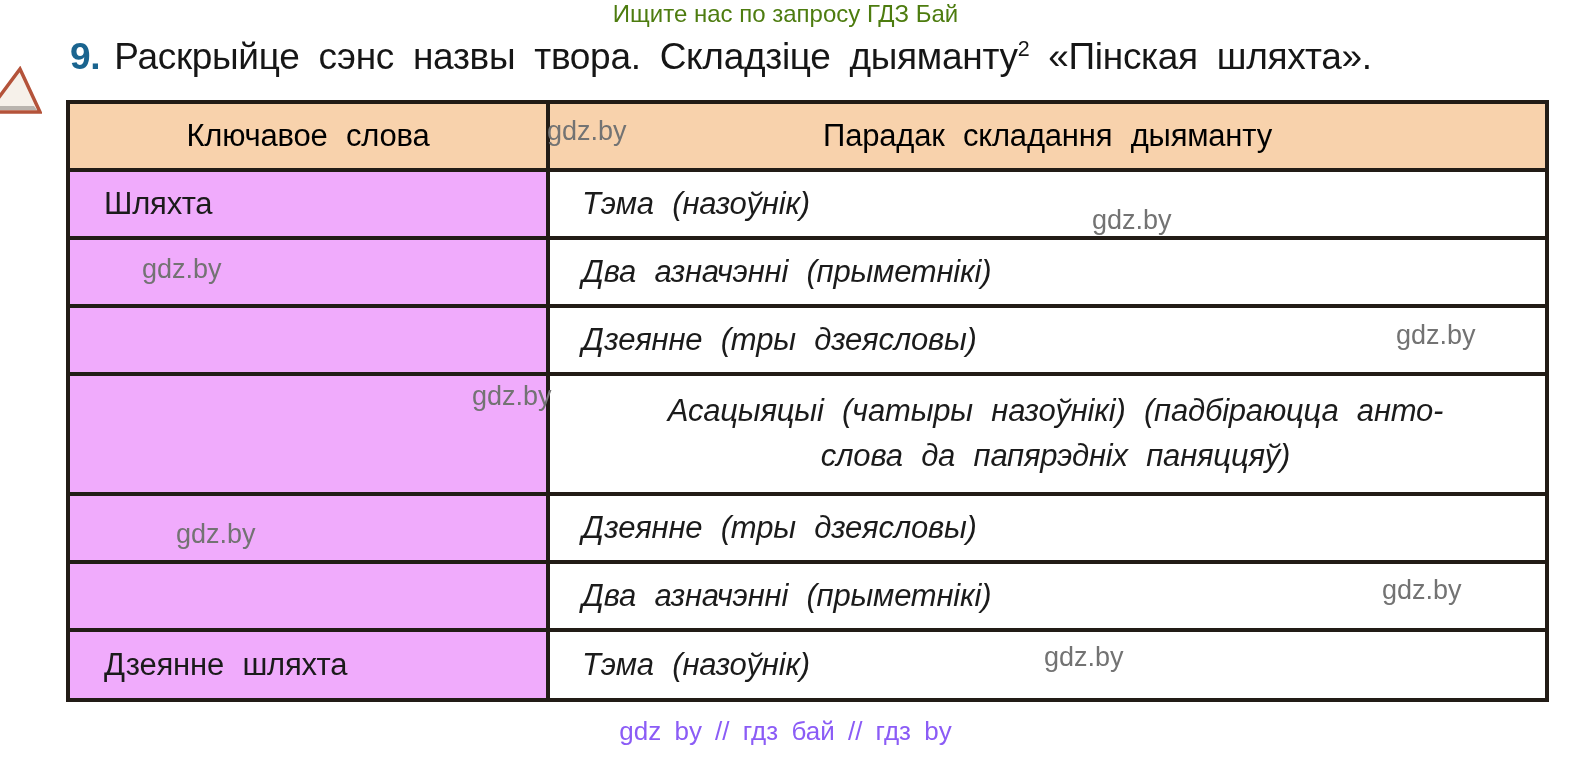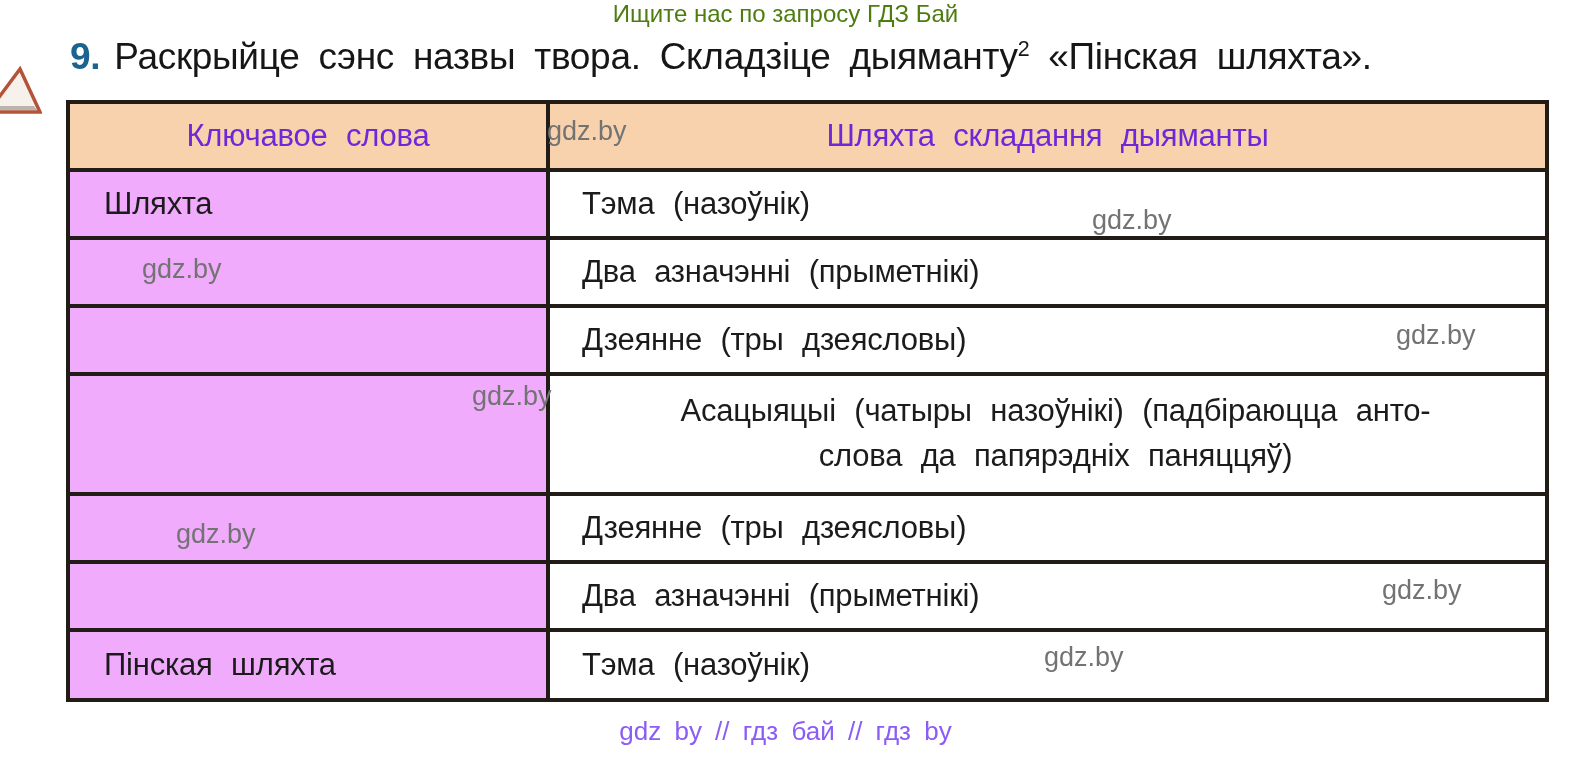--- a/index.html
+++ b/index.html
@@ -75,30 +75,31 @@
   table.dia th, table.dia td {
     border: 4px solid #221c16;
     vertical-align: middle;
     overflow: hidden;
   }
   table.dia th {
     background: #f8d2ac;
     font-weight: 400;
     height: 62px;
     text-align: center;
-    color: #6d28d9;
+    color: #000000;
   }
   td.key {
     background: #f0abfc;
     padding-left: 34px;
   }
   td.val {
     background: #ffffff;
     padding-left: 32px;
     padding-right: 16px;
+    font-style: italic;
   }
   tr.r-normal { height: 68px; }
   tr.r-tall   { height: 120px; text-align: center; }
   tr.r-last   { height: 70px; }
   tr.r-tall td.val { line-height: 1.45; }
   .line2 { display: block; }
 
   
   .wm {
     position: absolute;
@@ -139,21 +140,21 @@
   </div>
 
   <table class="dia">
     <colgroup>
         <col class="c1">
         <col class="c2">
       </colgroup>
     <tbody>
       <tr>
         <th>Ключавое слова</th>
-        <th>Шляхта складання дыяманты</th>
+        <th>Парадак складання дыяманту</th>
       </tr>
       <tr class="r-normal">
         <td class="key">Шляхта</td>
         <td class="val"><span>Тэма (назоўнік)</span></td>
       </tr>
       <tr class="r-normal">
         <td class="key"></td>
         <td class="val"><span>Два азначэнні (прыметнікі)</span></td>
       </tr>
       <tr class="r-normal">
@@ -166,21 +167,21 @@
       </tr>
       <tr class="r-normal">
         <td class="key"></td>
         <td class="val"><span>Дзеянне (тры дзеясловы)</span></td>
       </tr>
       <tr class="r-normal">
         <td class="key"></td>
         <td class="val"><span>Два азначэнні (прыметнікі)</span></td>
       </tr>
       <tr class="r-last">
-        <td class="key">Пінская шляхта</td>
+        <td class="key">Дзеянне шляхта</td>
         <td class="val"><span>Тэма (назоўнік)</span></td>
       </tr>
     </tbody>
   </table>
 
   <span class="wm" style="left:547px; top:116px;">gdz.by</span>
   <span class="wm" style="left:1092px; top:205px;">gdz.by</span>
   <span class="wm" style="left:142px; top:254px;">gdz.by</span>
   <span class="wm" style="left:1396px; top:320px;">gdz.by</span>
   <span class="wm" style="left:472px; top:381px;">gdz.by</span>

